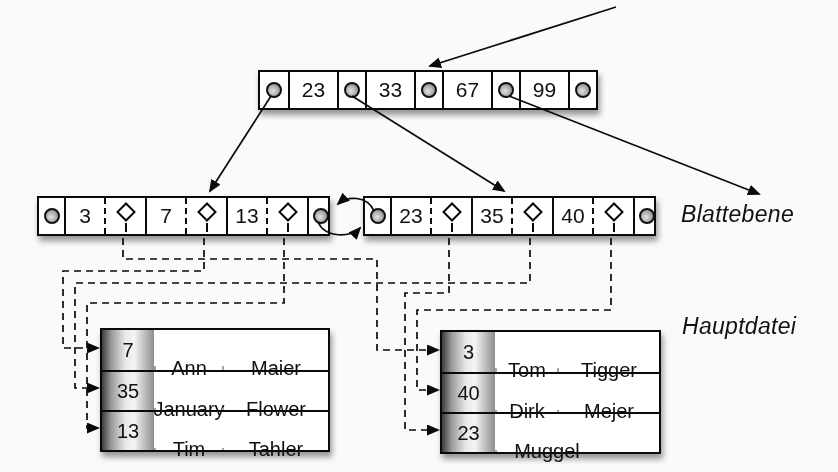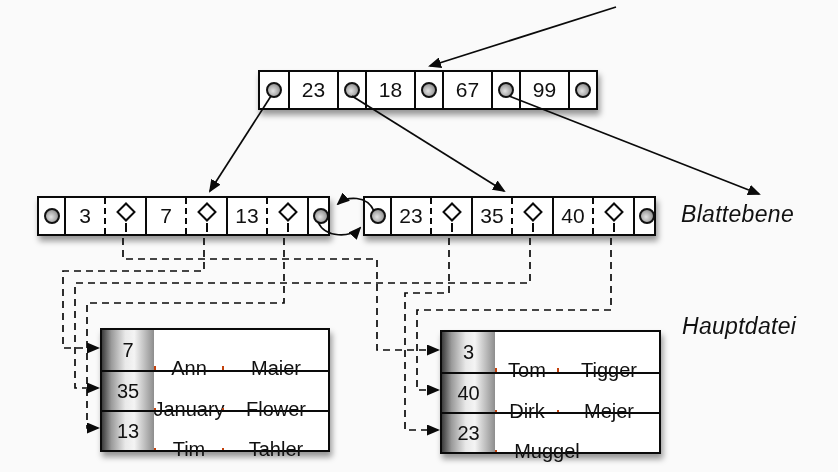--- a/index.html
+++ b/index.html
@@ -37,21 +37,21 @@
   .d .stem{position:absolute;left:calc(50% - 1px);top:25px;width:2px;height:9px;background:#0a0a0a;}
   
   .dtable{
     position:absolute;box-sizing:border-box;background:#fff;border:2px solid #0a0a0a;
     box-shadow:2px 5px 6px rgba(0,0,0,0.40);z-index:2;
   }
   .trow{display:flex;height:40px;box-sizing:border-box;}
   .trow + .trow{border-top:2px solid #0a0a0a;}
   .tcell{display:flex;align-items:center;justify-content:center;box-sizing:border-box;
     font-size:20px;font-weight:500;}
-  .tcell + .tcell{border-left:2px solid #c2410c;margin-top:36px;}
+  .tcell + .tcell{border-left:2px solid #a3a3a3;margin-top:36px;}
   .keycol{
     background:linear-gradient(90deg,#3c3c3c 0%,#9a9a9a 18%,#e9e9e9 45%,#f4f4f4 62%,#b9b9b9 84%,#8d8d8d 100%);
   }
   .ltab .keycol{width:52px;} .ltab .c2{width:68px;} .ltab .c3{width:106px;}
   .rtab .keycol{width:53px;} .rtab .c2{width:62px;} .rtab .c3{width:102px;}
   
   .lvl-label{
     position:absolute;font-style:italic;font-size:23px;font-weight:500;
     letter-spacing:0.3px;z-index:3;
   }
@@ -66,21 +66,21 @@
 <div id="canvas">
 
   <div class="node root" style="left:258px;top:70px;width:340px;">
     <div class="pcell">
         <span class="pdot"></span>
       </div>
     <div class="kcell bl">23</div>
     <div class="pcell bl">
         <span class="pdot"></span>
       </div>
-    <div class="kcell bl">18</div>
+    <div class="kcell bl">33</div>
     <div class="pcell bl">
         <span class="pdot"></span>
       </div>
     <div class="kcell bl">67</div>
     <div class="pcell bl">
         <span class="pdot"></span>
       </div>
     <div class="kcell bl">99</div>
     <div class="pcell bl">
         <span class="pdot"></span>

